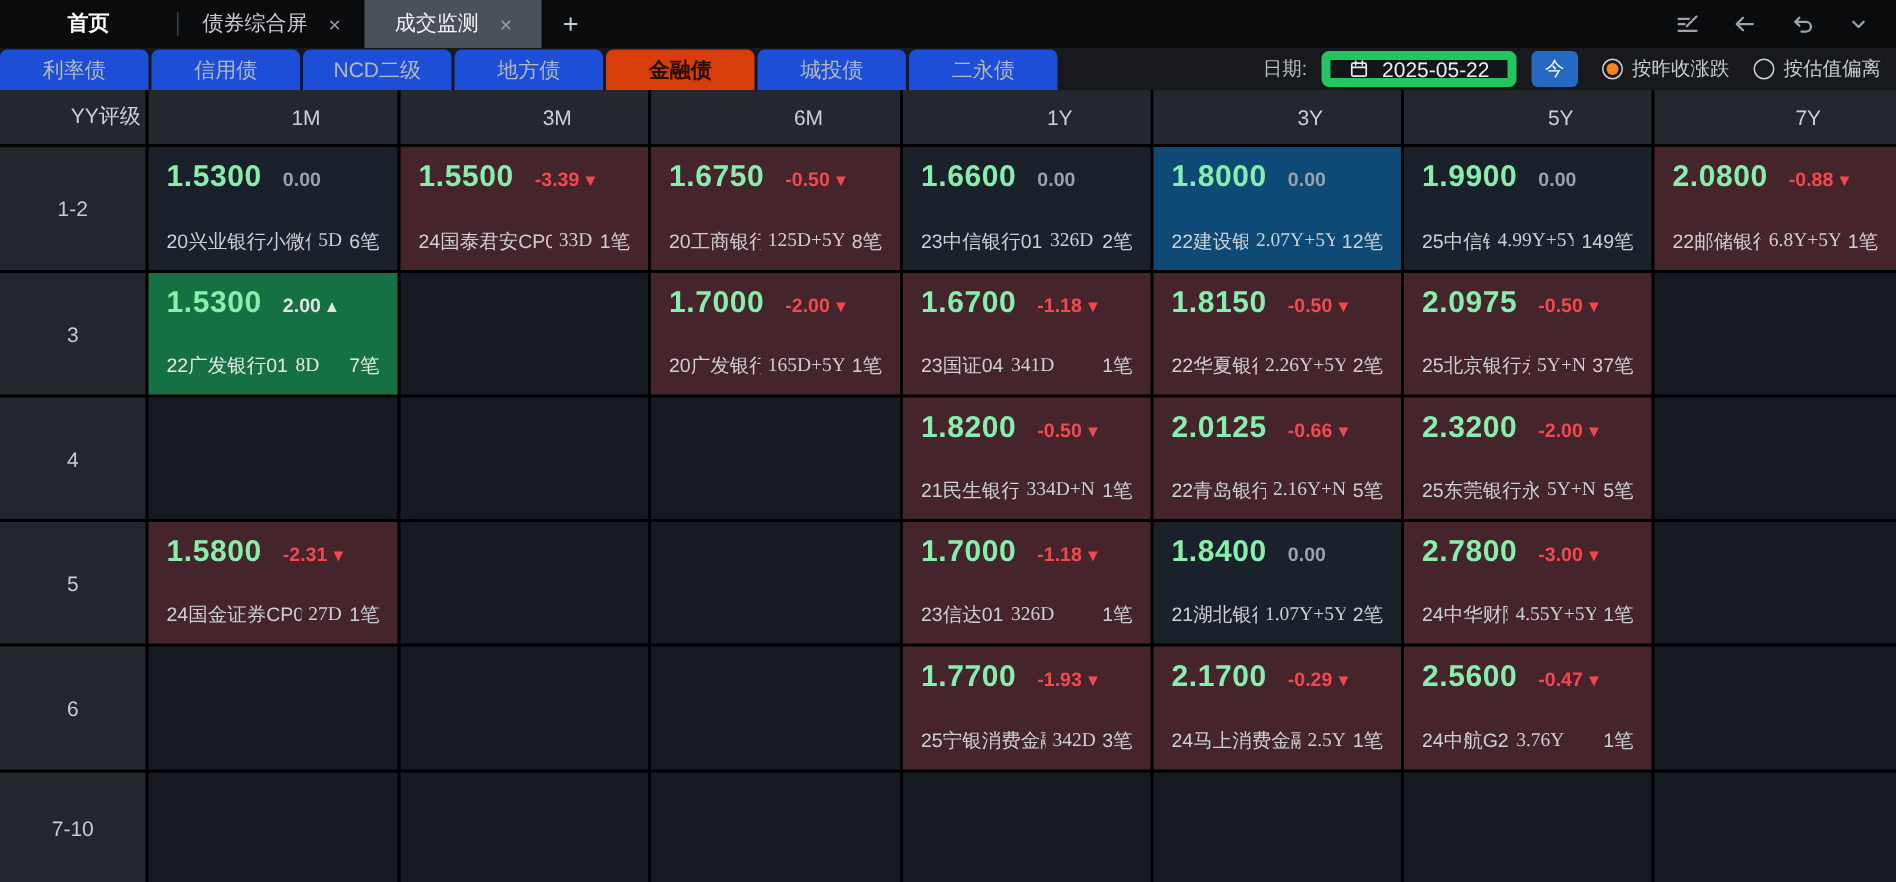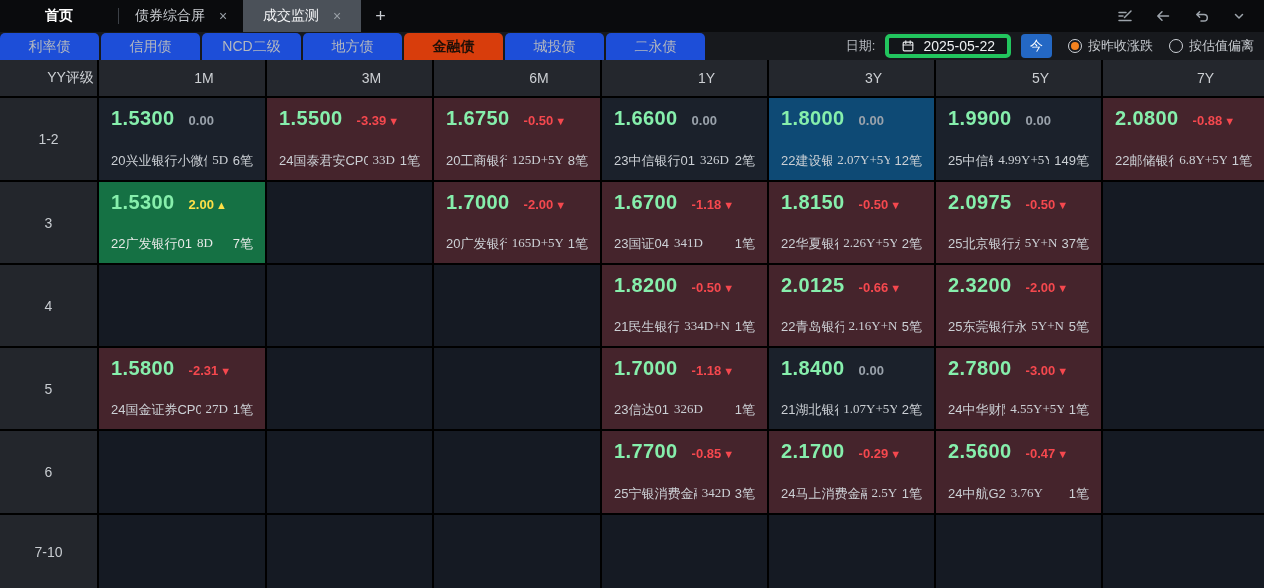--- a/index.html
+++ b/index.html
@@ -20,21 +20,21 @@
   .tb-icon { width:18px; height:18px; display:flex; align-items:center; justify-content:center; }
   .tb-icon svg { width:16px; height:16px; stroke:#9da4ab; fill:none; stroke-width:1.5; stroke-linecap:round; stroke-linejoin:round; }
 
   
   .catbar { height:28px; background:#17191d; display:flex; align-items:flex-end; flex:0 0 auto; }
   .cattabs { display:flex; align-items:flex-end; gap:2px; }
   .ctab { width:99px; height:27px; display:flex; align-items:center; justify-content:center; background:#1d4ed8; color:#b4b8bf; font-size:14px; border-radius:5px 5px 0 0; }
   .ctab.active { background:#d83d0c; color:#211007; font-weight:bold; }
   .catbar-right { margin-left:auto; display:flex; align-items:center; gap:10px; padding:0 10px 2px 0; }
   .date-label { color:#b7bbc1; font-size:13px; }
-  .date-input { display:flex; align-items:center; gap:8px; background:#121519; border:4px solid #22c55e; border-radius:5px; height:24px; padding:0 12px; color:#eef0f2; font-size:14px; }
+  .date-input { display:flex; align-items:center; gap:8px; background:#121519; border:6px solid #22c55e; border-radius:5px; height:24px; padding:0 12px; color:#eef0f2; font-size:14px; }
   .cal-icon svg { width:14px; height:14px; stroke:#e8eaec; fill:none; stroke-width:1.3; stroke-linecap:round; display:block; }
   .today-btn { background:#2468c4; color:#fff; font-size:13px; border:none; border-radius:4px; height:24px; padding:0 9px; }
   .radio-group { display:flex; align-items:center; gap:16px; margin-left:6px; }
   .radio-item { display:flex; align-items:center; gap:6px; color:#c6cacf; font-size:13px; }
   .radio-dot { width:14px; height:14px; border-radius:50%; border:1.5px solid #cfd3d8; display:inline-flex; align-items:center; justify-content:center; }
   .radio-dot.sel::after { content:""; width:8px; height:8px; border-radius:50%; background:#f5831f; }
 
   
   .grid { flex:1 1 auto; display:grid; grid-template-columns:97px 166px 165px 166px 165px 165px 165px 1fr; grid-template-rows:36px 82px 81px 81px 81px 82px minmax(60px,1fr); gap:2px; background:#000; }
   .hdr { background:#24272d; color:#cdd0d4; font-size:14px; display:flex; align-items:center; justify-content:center;padding-left:44px; }
@@ -44,21 +44,21 @@
   .cell--flat { background:#1b212b; }
   .cell--down { background:#45242c; }
   .cell--up { background:#157144; }
   .cell--selected { background:#0e4a75; }
   .cell-top { display:flex; align-items:baseline; gap:14px; white-space:nowrap; }
   .rate { font-size:20px; font-weight:bold; color:#86efac; letter-spacing:.4px; }
   .chg { font-size:13px; font-weight:bold; }
   .chg .arr { font-size:11px; margin-left:2px; }
   .chg--down { color:#f5484e; }
   .chg--flat { color:#9aa2ab; }
-  .chg--up { color:#fde047; }
+  .chg--up { color:#e5e5e5; }
   .cell-bot { display:flex; gap:5px; font-size:13px; color:#ccd0d5; white-space:nowrap; overflow:hidden; }
   .cell--up .cell-bot { color:#e5e9e6; }
   .bname { flex:0 4 auto; overflow:hidden; min-width:24px; }
   .bterm { flex:0 1 auto; overflow:hidden;font-family:Liberation Serif, serif; }
   .bcount { flex:0 0 auto; margin-left:auto; }
 </style>
 </head>
 <body>
 
 <div class="app">
@@ -369,21 +369,21 @@
         </div>
       </div>
       <div class="cell cell--empty"></div>
       <div class="rating-cell">6</div>
       <div class="cell cell--empty"></div>
       <div class="cell cell--empty"></div>
       <div class="cell cell--empty"></div>
       <div class="cell cell--down">
         <div class="cell-top">
           <span class="rate">1.7700</span>
-          <span class="chg chg--down"><span class="chg-num">-0.85</span><span class="arr">▼</span></span>
+          <span class="chg chg--down"><span class="chg-num">-1.93</span><span class="arr">▼</span></span>
         </div>
         <div class="cell-bot">
           <span class="bname">25宁银消费金融</span>
           <span class="bterm">342D</span>
           <span class="bcount">3笔</span>
         </div>
       </div>
       <div class="cell cell--down">
         <div class="cell-top">
           <span class="rate">2.1700</span>

